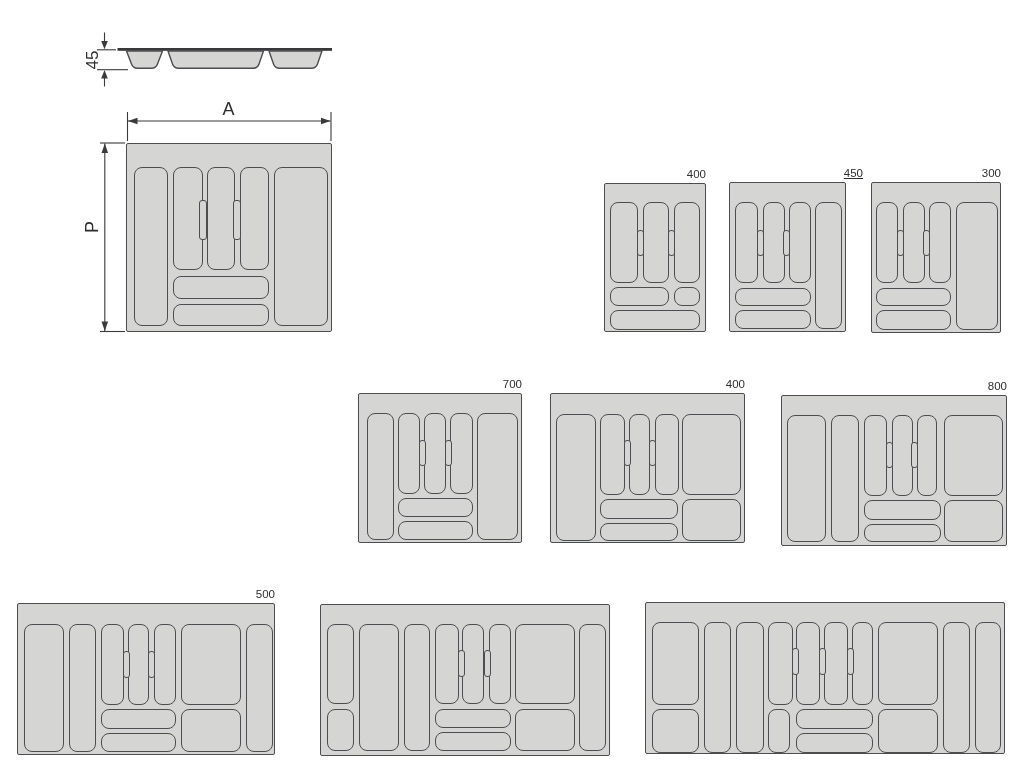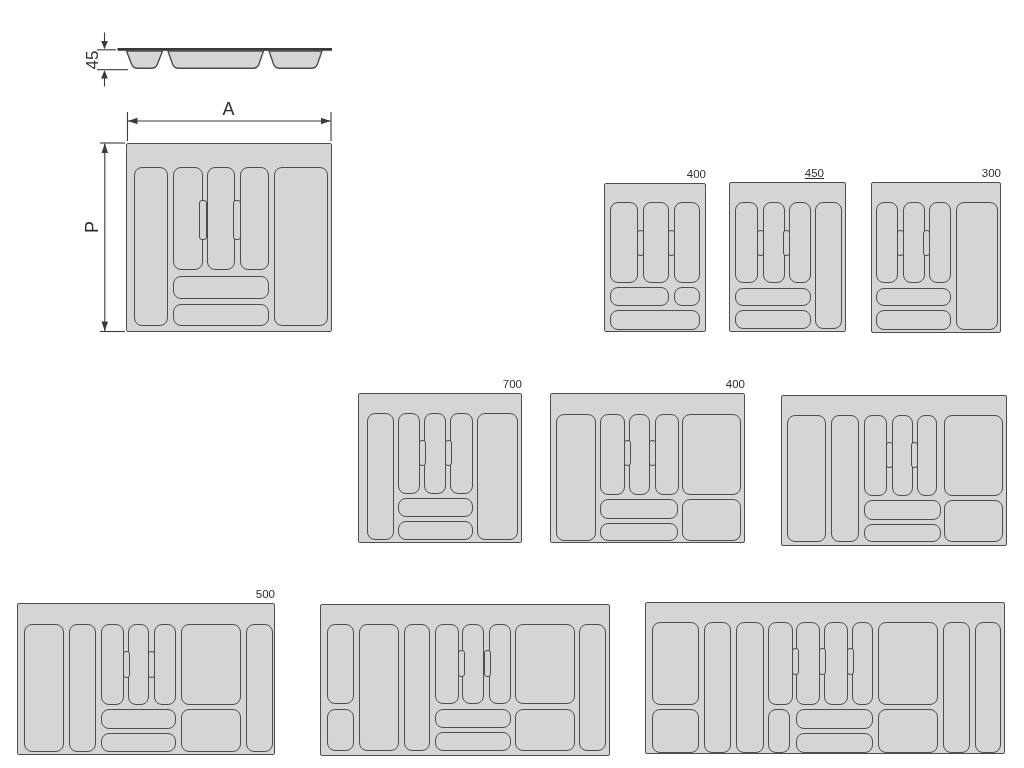--- a/index.html
+++ b/index.html
@@ -112,21 +112,21 @@
     <div class="tray" style="left: 729px; top: 182px; width: 117px; height: 150px;">
       <div class="comp" style="left: 5px; top: 19px; width: 23px; height: 81px;"></div>
       <div class="comp" style="left: 33px; top: 19px; width: 22px; height: 81px;"></div>
       <div class="comp" style="left: 59px; top: 19px; width: 22px; height: 81px;"></div>
       <div class="comp" style="left: 85px; top: 19px; width: 27px; height: 127px;"></div>
       <div class="comp" style="left: 5px; top: 105px; width: 76px; height: 18px;"></div>
       <div class="comp" style="left: 5px; top: 127px; width: 76px; height: 19px;"></div>
       <div class="notch" style="left: 27px; top: 47px; width: 7px; height: 26px;"></div>
       <div class="notch" style="left: 53px; top: 47px; width: 7px; height: 26px;"></div>
     </div>
-    <div class="tray-label" style="left: 707px; top: 166px; width: 117px; height: 14px; text-decoration: underline;">450</div>
+    <div class="tray-label" style="left: 746px; top: 166px; width: 117px; height: 14px; text-decoration: underline;">450</div>
     <div class="tray" style="left: 871px; top: 182px; width: 130px; height: 151px;">
       <div class="comp" style="left: 4px; top: 19px; width: 22px; height: 81px;"></div>
       <div class="comp" style="left: 31px; top: 19px; width: 22px; height: 81px;"></div>
       <div class="comp" style="left: 57px; top: 19px; width: 22px; height: 81px;"></div>
       <div class="comp" style="left: 84px; top: 19px; width: 42px; height: 128px;"></div>
       <div class="comp" style="left: 4px; top: 105px; width: 75px; height: 18px;"></div>
       <div class="comp" style="left: 4px; top: 127px; width: 75px; height: 20px;"></div>
       <div class="notch" style="left: 25px; top: 47px; width: 7px; height: 26px;"></div>
       <div class="notch" style="left: 51px; top: 47px; width: 7px; height: 26px;"></div>
     </div>
@@ -162,20 +162,21 @@
       <div class="comp" style="left: 82px; top: 19px; width: 23px; height: 81px;"></div>
       <div class="comp" style="left: 110px; top: 19px; width: 21px; height: 81px;"></div>
       <div class="comp" style="left: 135px; top: 19px; width: 20px; height: 81px;"></div>
       <div class="comp" style="left: 162px; top: 19px; width: 59px; height: 81px;"></div>
       <div class="comp" style="left: 82px; top: 104px; width: 77px; height: 20px;"></div>
       <div class="comp" style="left: 82px; top: 128px; width: 77px; height: 18px;"></div>
       <div class="comp" style="left: 162px; top: 104px; width: 59px; height: 42px;"></div>
       <div class="notch" style="left: 104px; top: 46px; width: 7px; height: 26px;"></div>
       <div class="notch" style="left: 129px; top: 46px; width: 7px; height: 26px;"></div>
     </div>
+    <div class="tray-label" style="left: 781px; top: 379px; width: 226px; height: 14px;">800</div>
     <div class="tray" style="left: 17px; top: 603px; width: 258px; height: 152px;">
       <div class="comp" style="left: 6px; top: 20px; width: 40px; height: 128px;"></div>
       <div class="comp" style="left: 51px; top: 20px; width: 27px; height: 128px;"></div>
       <div class="comp" style="left: 83px; top: 20px; width: 23px; height: 81px;"></div>
       <div class="comp" style="left: 110px; top: 20px; width: 21px; height: 81px;"></div>
       <div class="comp" style="left: 136px; top: 20px; width: 22px; height: 81px;"></div>
       <div class="comp" style="left: 163px; top: 20px; width: 60px; height: 81px;"></div>
       <div class="comp" style="left: 228px; top: 20px; width: 27px; height: 128px;"></div>
       <div class="comp" style="left: 83px; top: 105px; width: 75px; height: 20px;"></div>
       <div class="comp" style="left: 83px; top: 129px; width: 75px; height: 19px;"></div>

